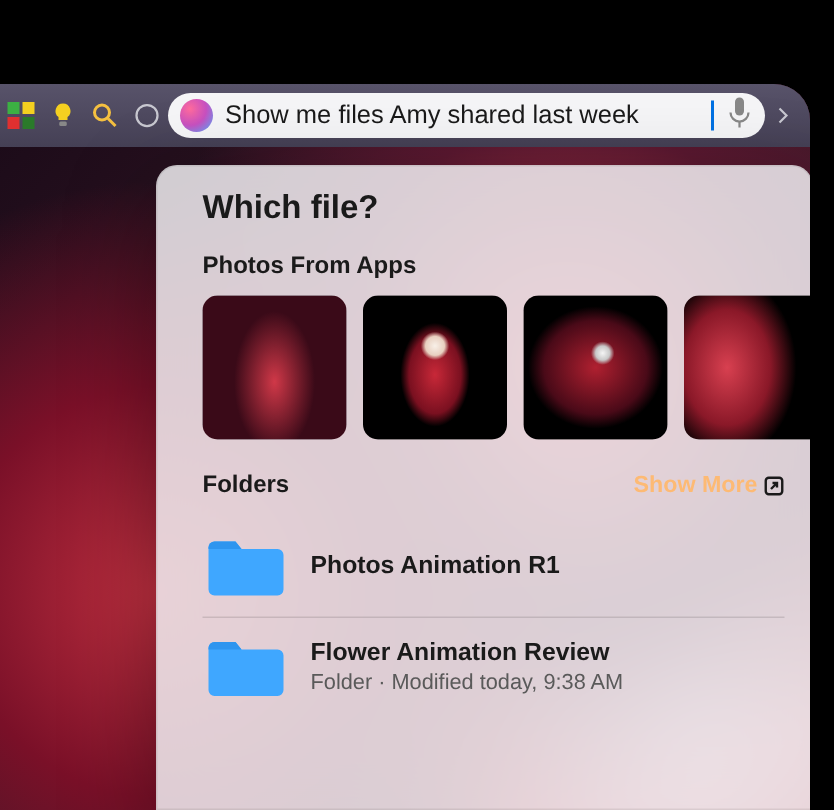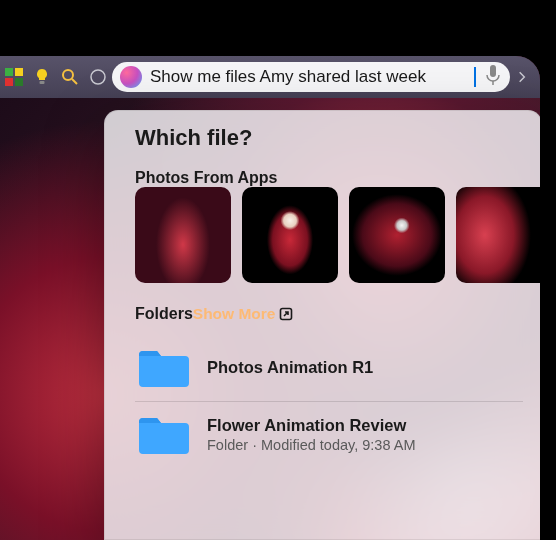--- a/index.html
+++ b/index.html
@@ -61,41 +61,41 @@
   position: absolute; top: 54px; left: 104px; right: -2px; bottom: 0;
   background: rgba(240,238,242,0.85);
   backdrop-filter: blur(20px);
   border-radius: 14px 14px 0 0;
   border: 1px solid rgba(0,0,0,0.08);
   box-shadow: 0 20px 60px rgba(0,0,0,0.35);
   padding: 14px 18px 0 30px;
   overflow: hidden;
 }
 .q-title { font-size: 22px; font-weight: 700; color: #1a1a1a; margin-bottom: 18px; }
-.sect-label { font-size: 16px; font-weight: 700; color: #1a1a1a; }
+.sect-label { font-size: 16px; font-weight: 700; color: #1a1a1a; margin-bottom: 10px; }
 .thumbs { display: flex; gap: 11px; margin-bottom: 22px; }
 .thumb {
   width: 96px; height: 96px; border-radius: 10px; flex-shrink: 0;
   background: #000; overflow: hidden; position: relative;
 }
 .thumb.t1 { background:
   radial-gradient(ellipse 40% 70% at 50% 60%, #d03848, #3a0a18 70%),
   linear-gradient(#0a0a1a,#0a0a1a); }
 .thumb.t2 { background:
   radial-gradient(circle at 50% 35%, #f8f0e8 0%, #e8d0c0 8%, transparent 12%),
   radial-gradient(ellipse 30% 45% at 50% 55%, #c82838, #7a1020 60%, #000 80%),
   #000; }
 .thumb.t3 { background:
   radial-gradient(circle at 55% 40%, #f5f5f5 0%, #c8c8c8 6%, transparent 10%),
   radial-gradient(ellipse 55% 50% at 50% 50%, #b02030, #4a0a18 65%, #000 85%),
   #000; }
 .thumb.t4 { background:
   radial-gradient(ellipse 60% 80% at 30% 50%, #d84050, #8a1828 50%, #000 80%),
   #000; }
-.sect-head { display: flex; align-items: center; margin-bottom: 12px; }
+.sect-head { display: flex; align-items: center; justify-content: space-between; margin-bottom: 12px; }
 .show-more { font-size: 15.5px; font-weight: 700; color: #fdba74; display: flex; align-items: center; gap: 4px; cursor: pointer; }
 .show-more svg { width: 14px; height: 14px; }
 .folder-row { display: flex; align-items: center; gap: 14px; padding: 10px 0; }
 .folder-icon { width: 58px; height: 46px; flex-shrink: 0; }
 .folder-icon svg { width: 100%; height: 100%; }
 .folder-meta .name { font-size: 16.5px; font-weight: 700; color: #1a1a1a; line-height: 1.2; }
 .folder-meta .sub { font-size: 14.5px; color: #5a5a5a; line-height: 1.25; margin-top: 1px; }
 .divider { height: 1px; background: rgba(0,0,0,0.12); }
 </style>
 </head>

